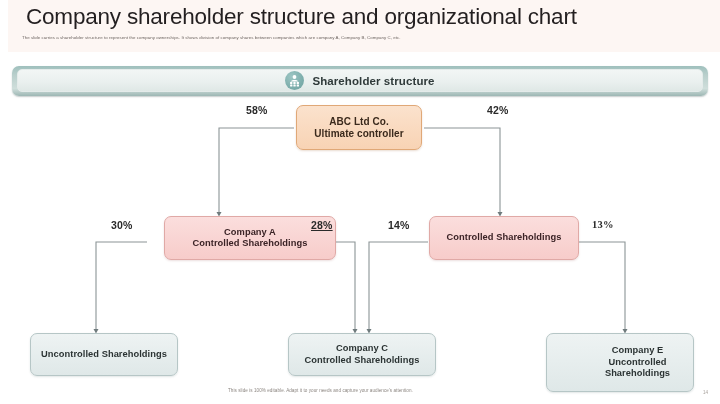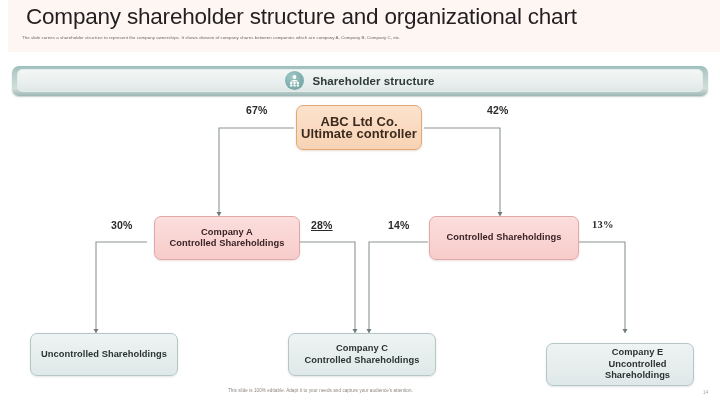--- a/index.html
+++ b/index.html
@@ -114,21 +114,21 @@
     text-align: center;
     border-radius: 7px;
     font-weight: bold;
     line-height: 11.5px;
     letter-spacing: 0.05px;
   }
   .node-root {
     background: linear-gradient(180deg,#fbe2cd 0%, #f8d3b4 100%);
     border: 1px solid #e0a877;
     color: #3b2a1d;
-    font-size: 13px;
+    font-size: 10px;
     box-shadow: 0 1px 2px rgba(170,120,80,.25);
   }
   .node-mid {
     background: linear-gradient(180deg,#fbdedd 0%, #f7ccca 100%);
     border: 1px solid #e0a9a6;
     color: #3b2326;
     font-size: 9.3px;
     box-shadow: 0 1px 2px rgba(180,130,130,.25);
   }
   .node-leaf {
@@ -220,21 +220,21 @@
     </g>
   </svg>
 
   <div class="node node-root" style="left:296px; top:105px; width:126px; height:45px;">
     <div>
       <div>ABC Ltd Co.</div>
       <div>Ultimate controller</div>
     </div>
   </div>
 
-  <div class="node node-mid" style="left:154px; top:216px; width:146px; height:44px;">
+  <div class="node node-mid" style="left:164px; top:216px; width:172px; height:44px;">
     <div>
       <div>Company A</div>
       <div>Controlled Shareholdings</div>
     </div>
   </div>
 
   <div class="node node-mid" style="left:429px; top:216px; width:150px; height:44px;">
     <div>
       <div>Controlled Shareholdings</div>
     </div>
@@ -246,28 +246,28 @@
     </div>
   </div>
 
   <div class="node node-leaf" style="left:288px; top:333px; width:148px; height:43px;">
     <div>
       <div>Company C</div>
       <div>Controlled Shareholdings</div>
     </div>
   </div>
 
-  <div class="node node-leaf" style="left:546px; top:343px; width:148px; height:43px;padding-left:35px;">
+  <div class="node node-leaf" style="left:546px; top:333px; width:148px; height:59px;padding-left:35px;">
     <div>
       <div>Company E</div>
       <div>Uncontrolled Shareholdings</div>
     </div>
   </div>
 
-  <div class="pct" style="left:246px; top:104px;">67%</div>
+  <div class="pct" style="left:246px; top:104px;">58%</div>
   <div class="pct" style="left:447px; top:104px;margin-left:40px;">42%</div>
   <div class="pct" style="left:111px; top:219px;">30%</div>
   <div class="pct" style="left:311px; top:219px;text-decoration:underline;">28%</div>
   <div class="pct" style="left:388px; top:219px;">14%</div>
   <div class="pct" style="left:592px; top:219px;font-family:Liberation Serif, serif;">13%</div>
 
   <div class="footer-note">This slide is 100% editable. Adapt it to your needs and capture your audience's attention.</div>
   <div class="page-num">14</div>
 
 </div>

